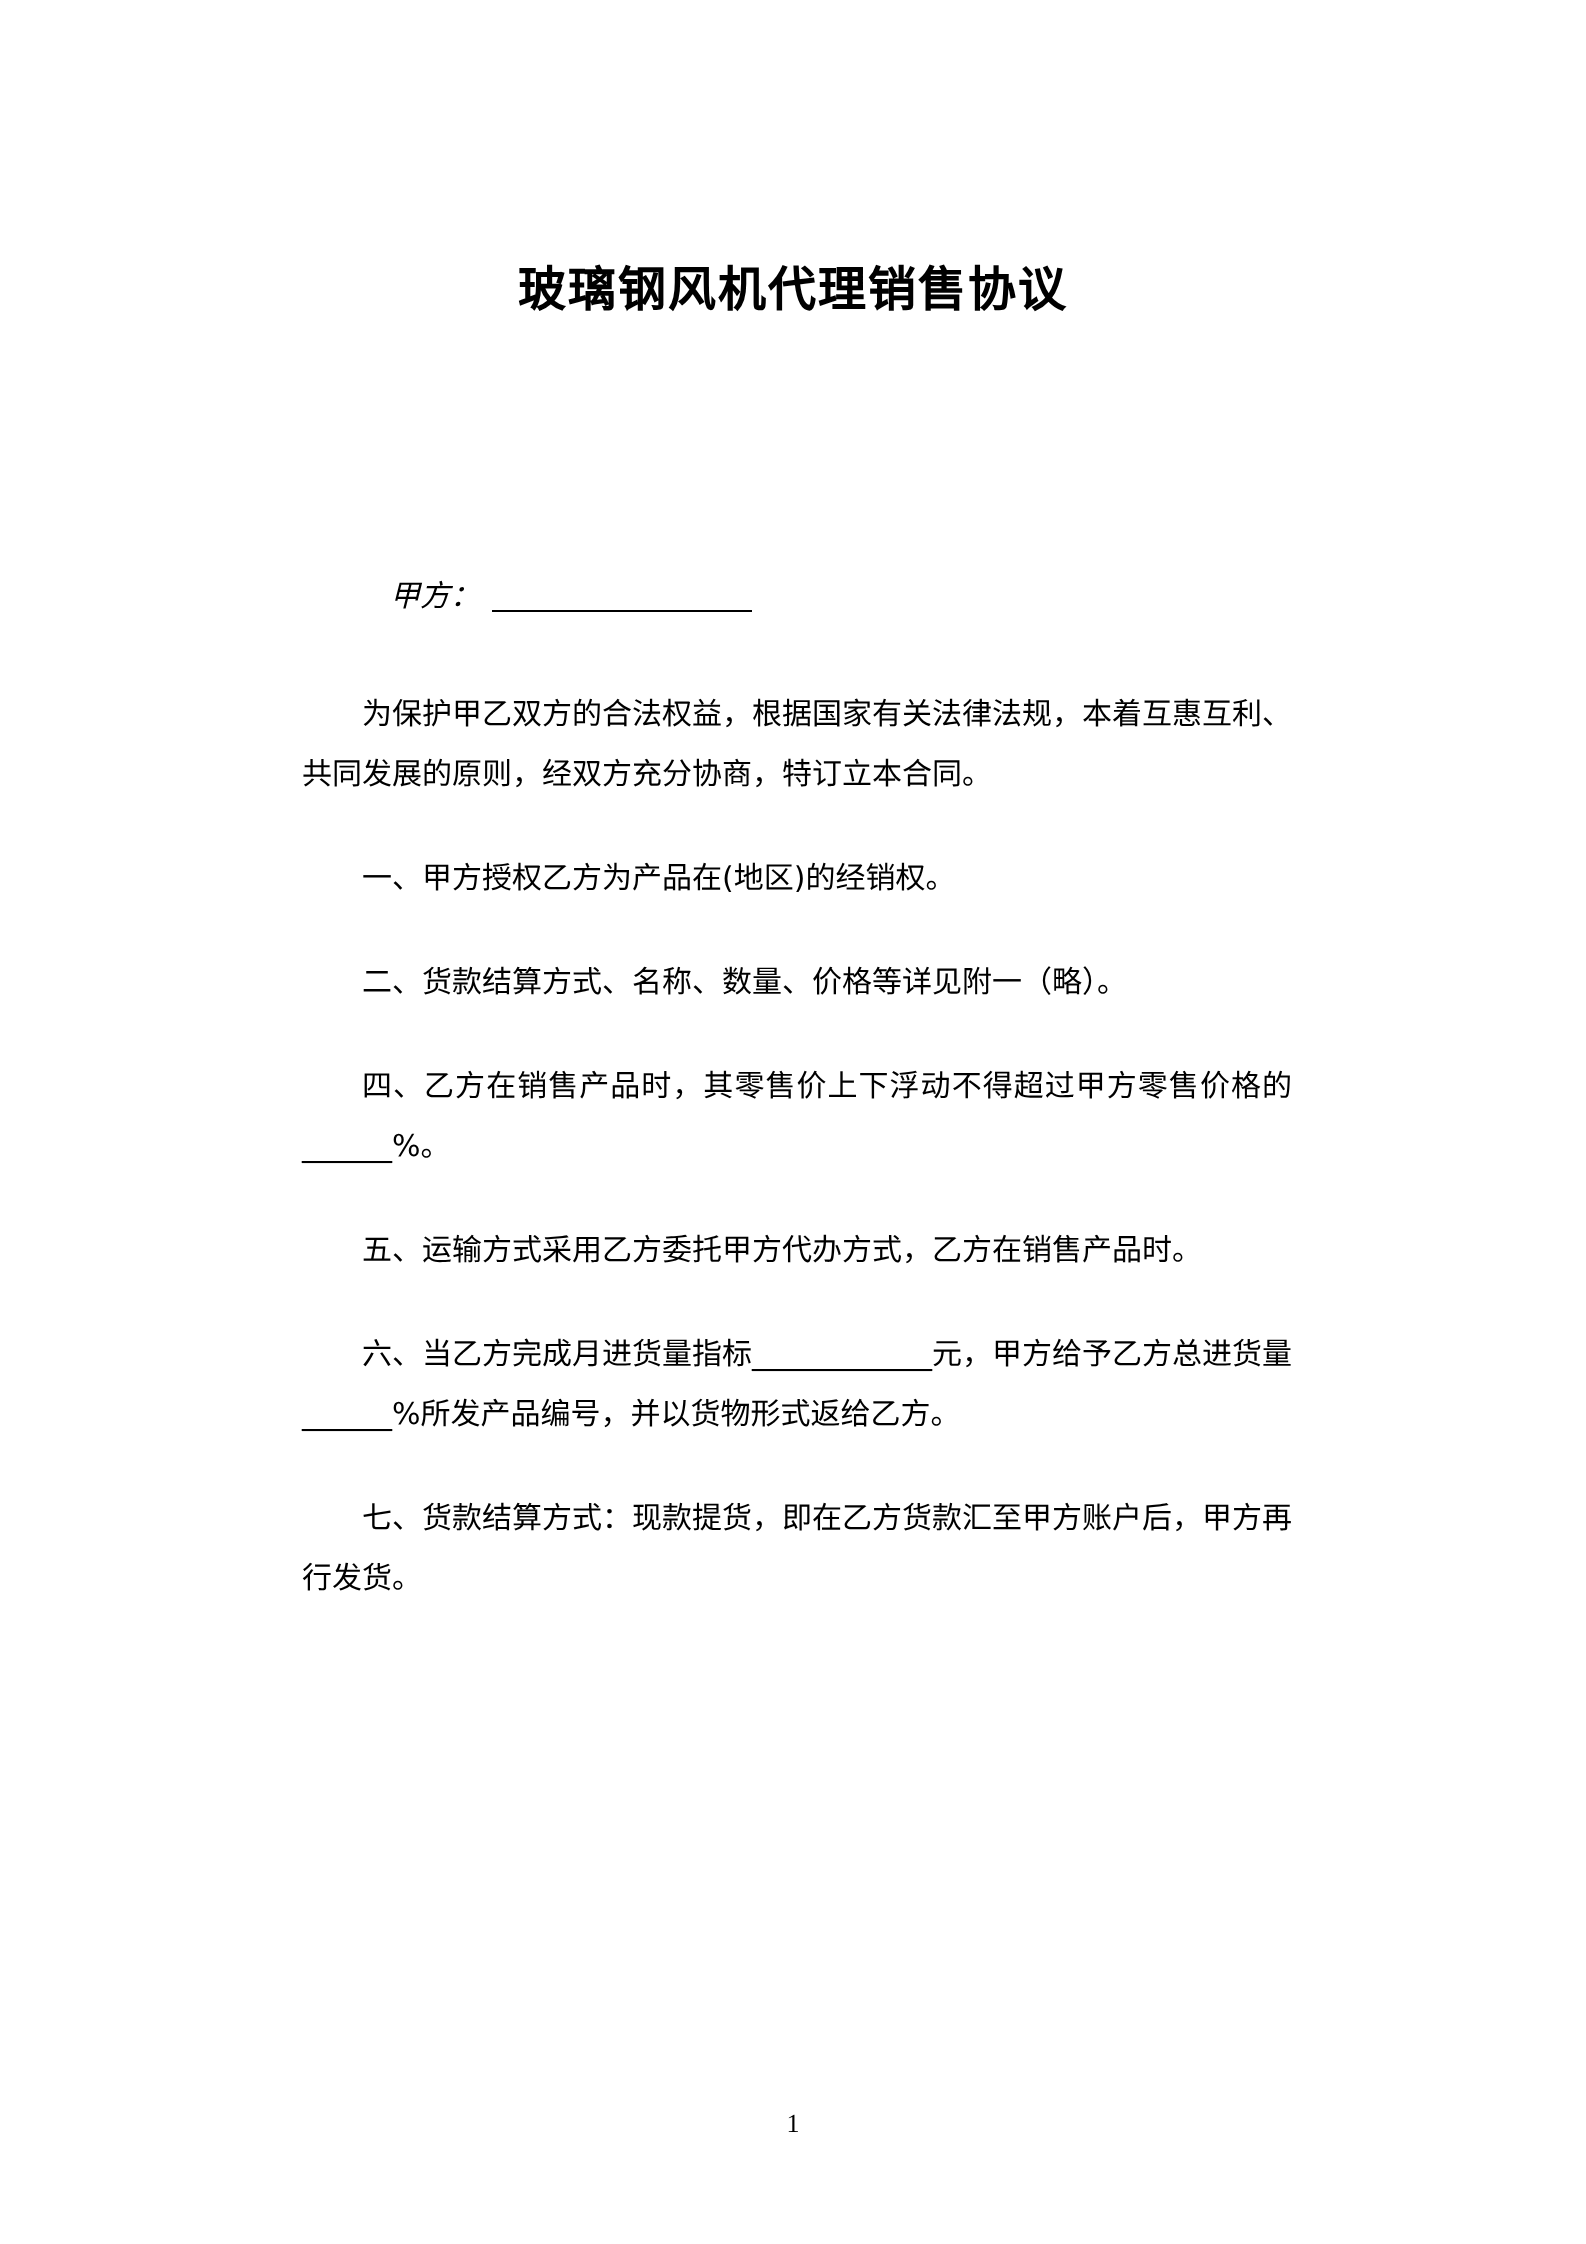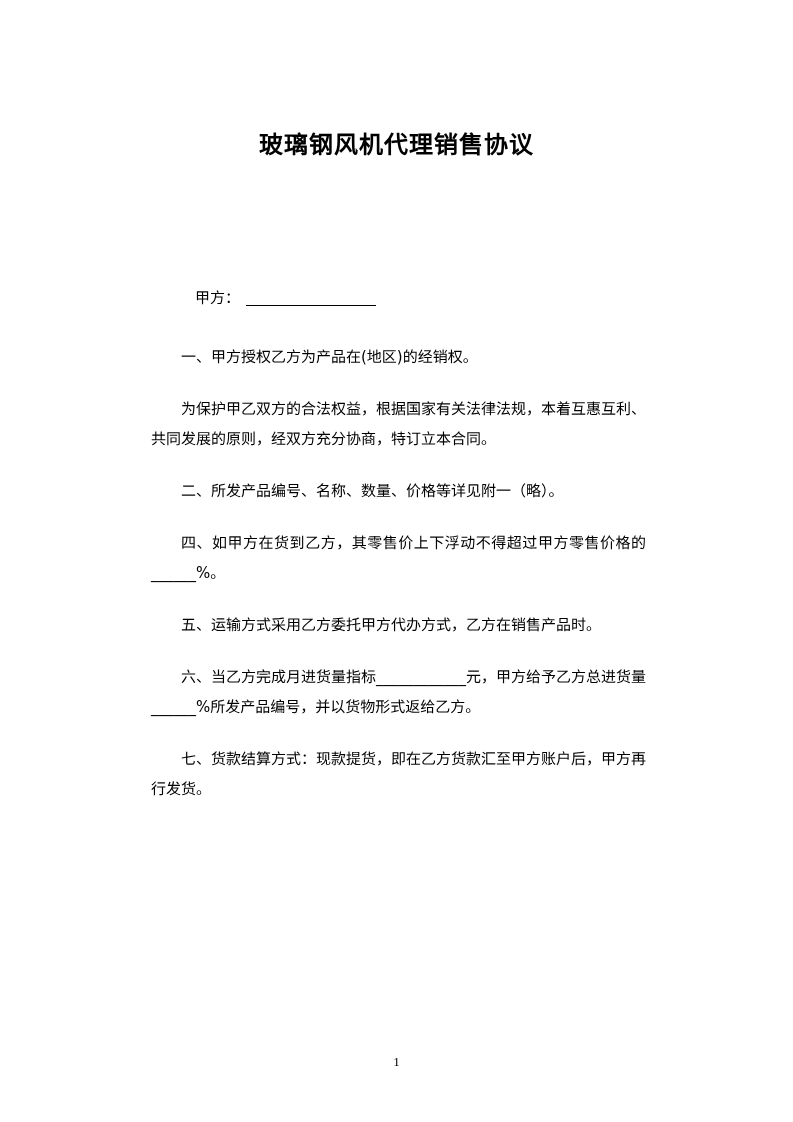--- a/index.html
+++ b/index.html
@@ -40,20 +40,21 @@
   .para {
     font-size: 15px;
     line-height: 30px;
     margin: 0 0 22px 0;
     text-align: justify;
     text-justify: inter-ideograph;
   }
   .party {
     margin-bottom: 29px;
     padding-left: 44px;
+    font-style: italic;
   }
   .party .blank {
     display: inline-block;
     border-bottom: 1px solid #000;
     width: 130px;
     vertical-align: -3px;
     margin-left: 6px;
   }
   .indent {
     text-indent: 2em;
@@ -75,25 +76,25 @@
 
   <div class="doc-title">玻璃钢风机代理销售协议</div>
 
   <div class="content">
 
     <p class="para party">
       <span>甲方：</span><span class="blank"></span>
     </p>
 
 
+    <p class="para indent">为保护甲乙双方的合法权益，根据国家有关法律法规，本着互惠互利、共同发展的原则，经双方充分协商，特订立本合同。</p>
+
     <p class="para indent">一、甲方授权乙方为产品在(地区)的经销权。</p>
-
-    <p class="para indent">为保护甲乙双方的合法权益，根据国家有关法律法规，本着互惠互利、共同发展的原则，经双方充分协商，特订立本合同。</p>
-    <p class="para indent">二、所发产品编号、名称、数量、价格等详见附一（略）。</p>
-    <p class="para indent">四、如甲方在货到乙方，其零售价上下浮动不得超过甲方零售价格的______%。</p>
+    <p class="para indent">二、货款结算方式、名称、数量、价格等详见附一（略）。</p>
+    <p class="para indent">四、乙方在销售产品时，其零售价上下浮动不得超过甲方零售价格的______%。</p>
     <p class="para indent">五、运输方式采用乙方委托甲方代办方式，乙方在销售产品时。</p>
     <p class="para indent">六、当乙方完成月进货量指标____________元，甲方给予乙方总进货量______%所发产品编号，并以货物形式返给乙方。</p>
     <p class="para indent">七、货款结算方式：现款提货，即在乙方货款汇至甲方账户后，甲方再行发货。</p>
 
   </div>
 
   <div class="page-number">1</div>
 
 </div>
 

